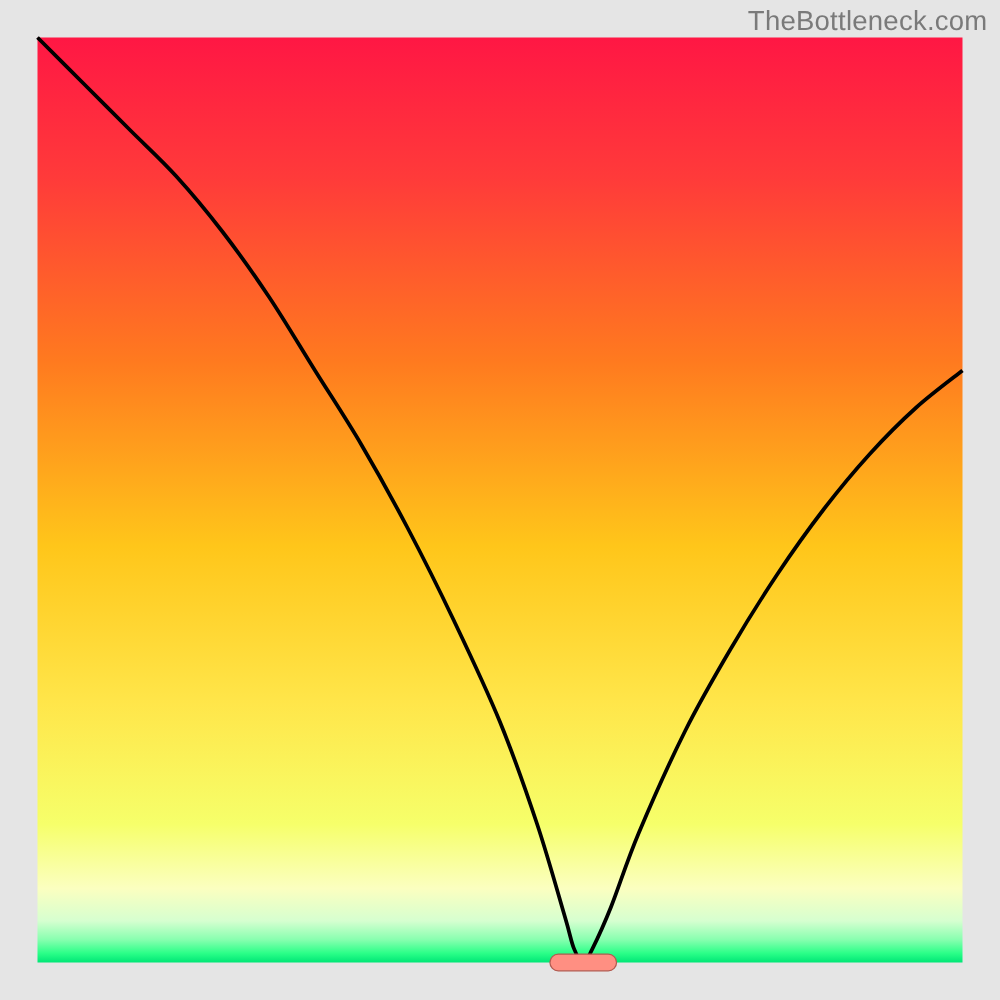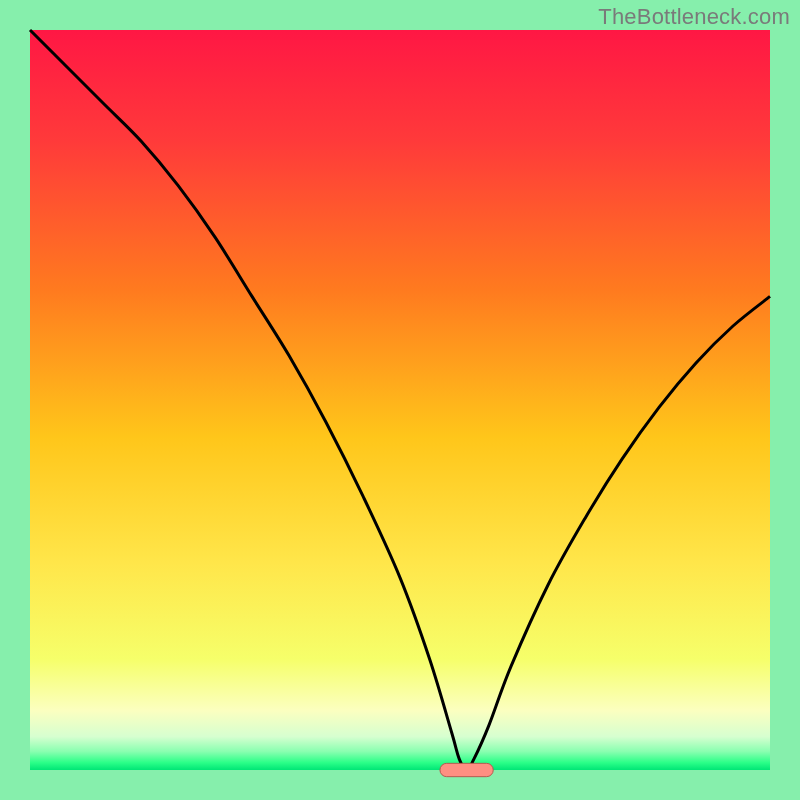--- a/index.html
+++ b/index.html
@@ -8,21 +8,21 @@
     width: 800px;
     height: 800px;
     background: #000;
     overflow: hidden;
     font-family: Arial, Helvetica, sans-serif;
   }
   .frame {
     position: relative;
     width: 800px;
     height: 800px;
-    background: #86efac;
+    background: #e5e5e5;
   }
   .watermark {
     position: absolute;
     top: 4px;
     right: 10px;
     color: #7a7a7a;
     font-size: 22px;
     font-weight: 500;
     letter-spacing: 0.2px;
     user-select: none;

